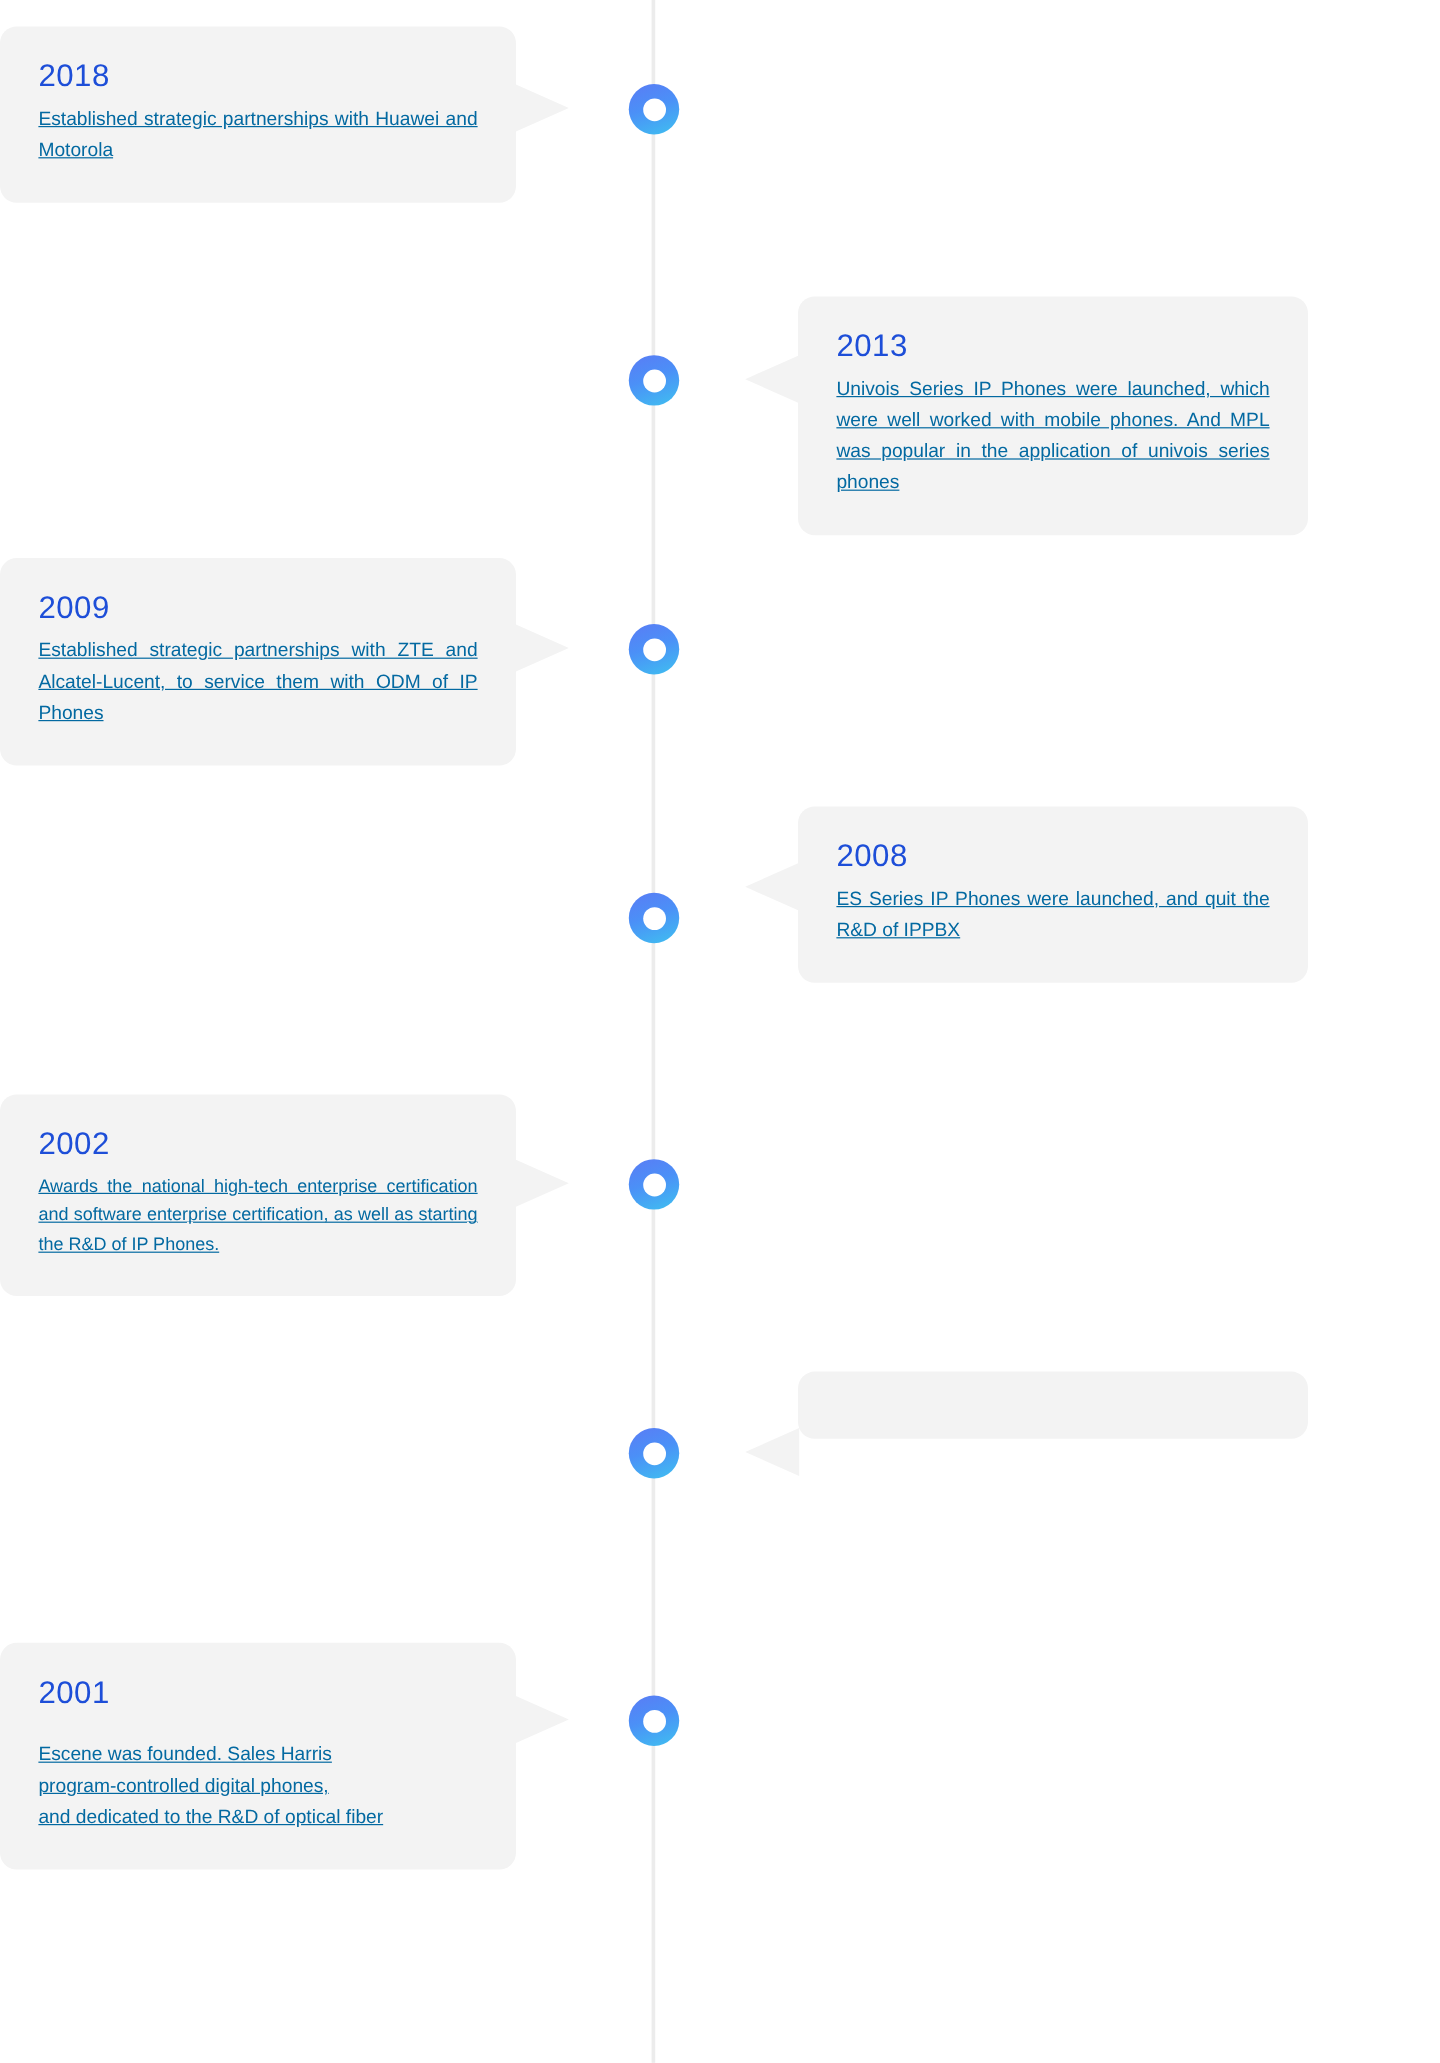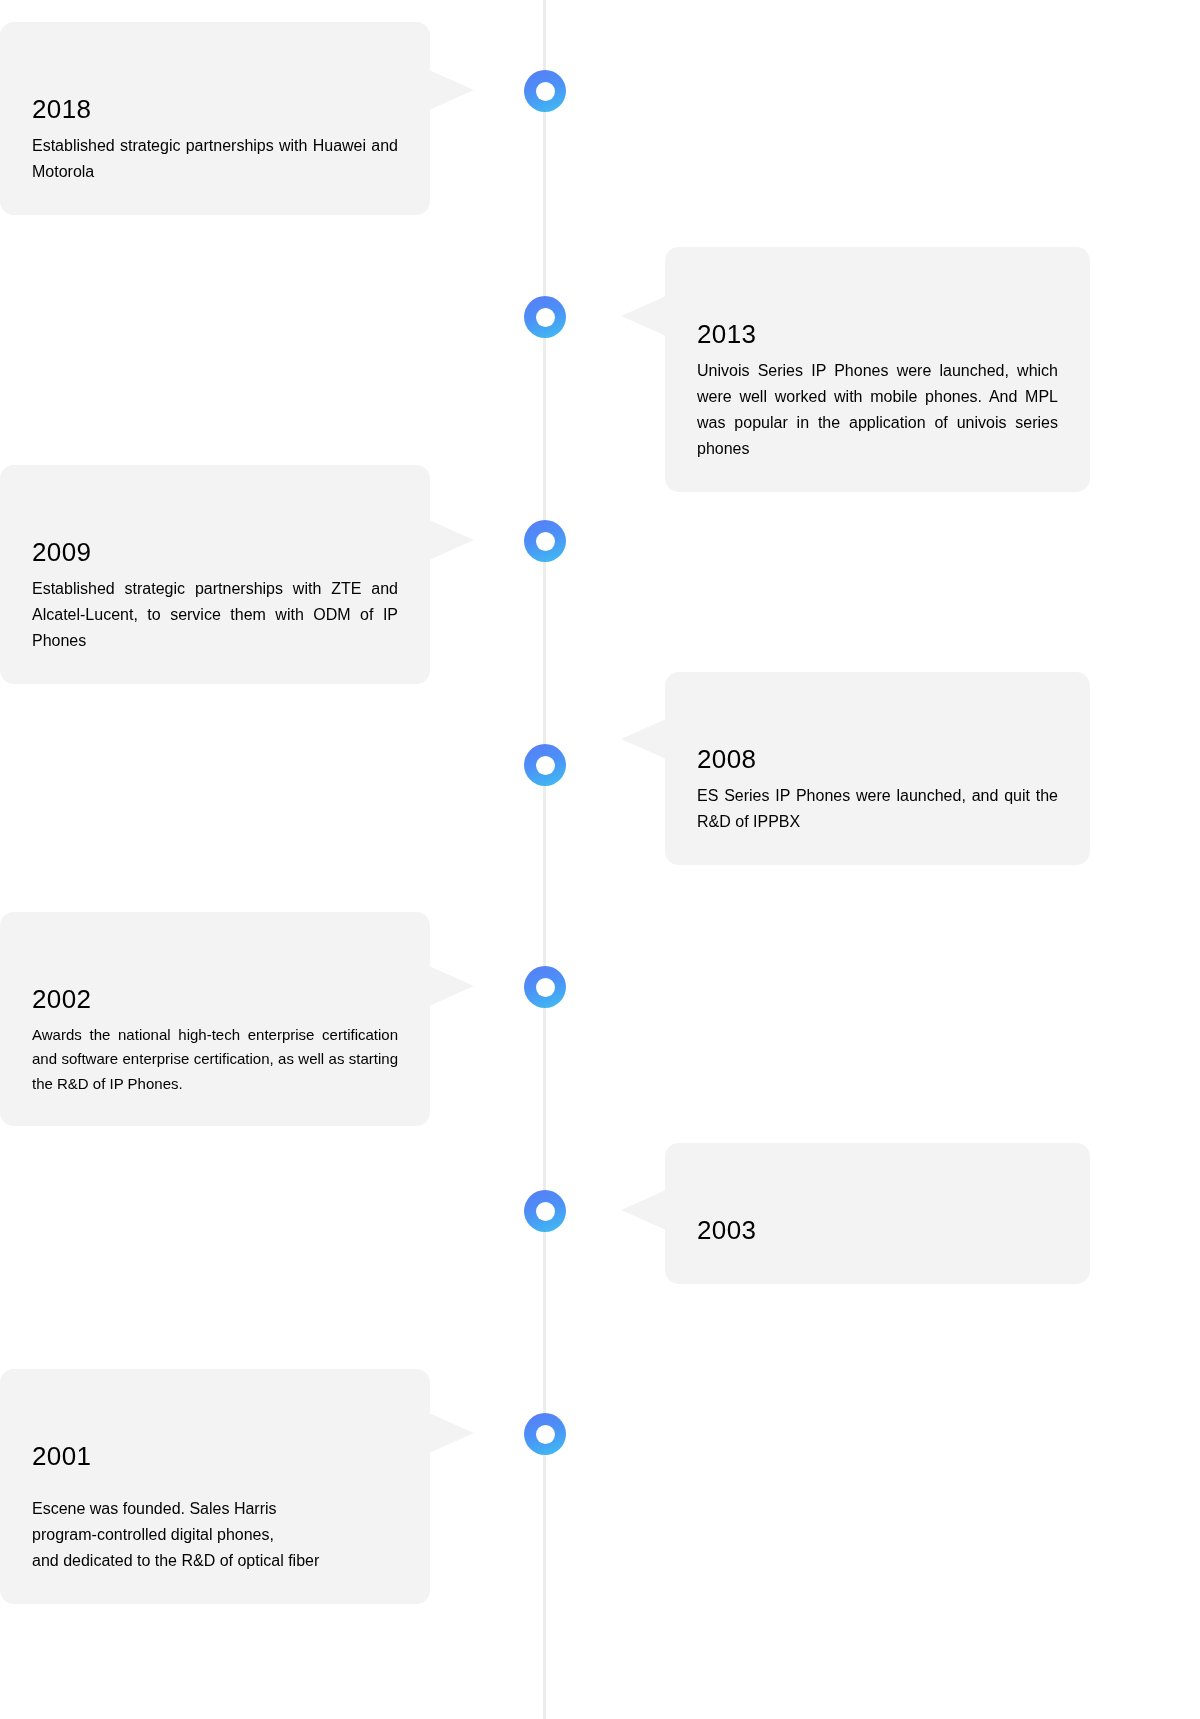--- a/index.html
+++ b/index.html
@@ -79,33 +79,33 @@
     border-left: 45px solid #f3f3f3;
   }
   .card.right .tail {
     left: -44px;
     border-right: 45px solid #f3f3f3;
   }
 
   .year {
     font-size: 26px;
     font-weight: 400;
-    color: #000000;
+    color: #1d4ed8;
     letter-spacing: 0.4px;
     line-height: 1.2;
     margin-bottom: 8px;
-    margin-top: 46px;
   }
 
   .desc {
     font-size: 16px;
     line-height: 1.62;
-    color: #000000;
+    color: #0369a1;
     text-align: justify;
     text-justify: inter-word;
+    text-decoration: underline;
   }
   .desc.plain { text-align: left; white-space: pre-line; margin-top: 24px; }
   .desc.small { font-size: 15px; }
 
   
   #card-2018 { top: 22px; }
   #node-2018 { top: 70px;  left: 524px; }
 
   #card-2017 { top: 247px; }
   #node-2017 { top: 296px; left: 524px; }
@@ -171,21 +171,20 @@
 
   <div class="card left" id="card-2005">
     <div class="tail"></div>
     <div class="year">2002</div>
     <div class="desc small">Awards the national high-tech enterprise certification and software enterprise certification, as well as starting the R&amp;D of IP Phones.</div>
   </div>
   <div class="node" id="node-2005"></div>
 
   <div class="card right" id="card-2003">
     <div class="tail"></div>
-    <div class="year">2003</div>
   </div>
   <div class="node" id="node-2003"></div>
 
   <div class="card left" id="card-2001">
     <div class="tail"></div>
     <div class="year">2001</div>
     <div class="desc plain">Escene was founded. Sales Harris
 program-controlled digital phones,
 and dedicated to the R&amp;D of optical fiber</div>
   </div>

